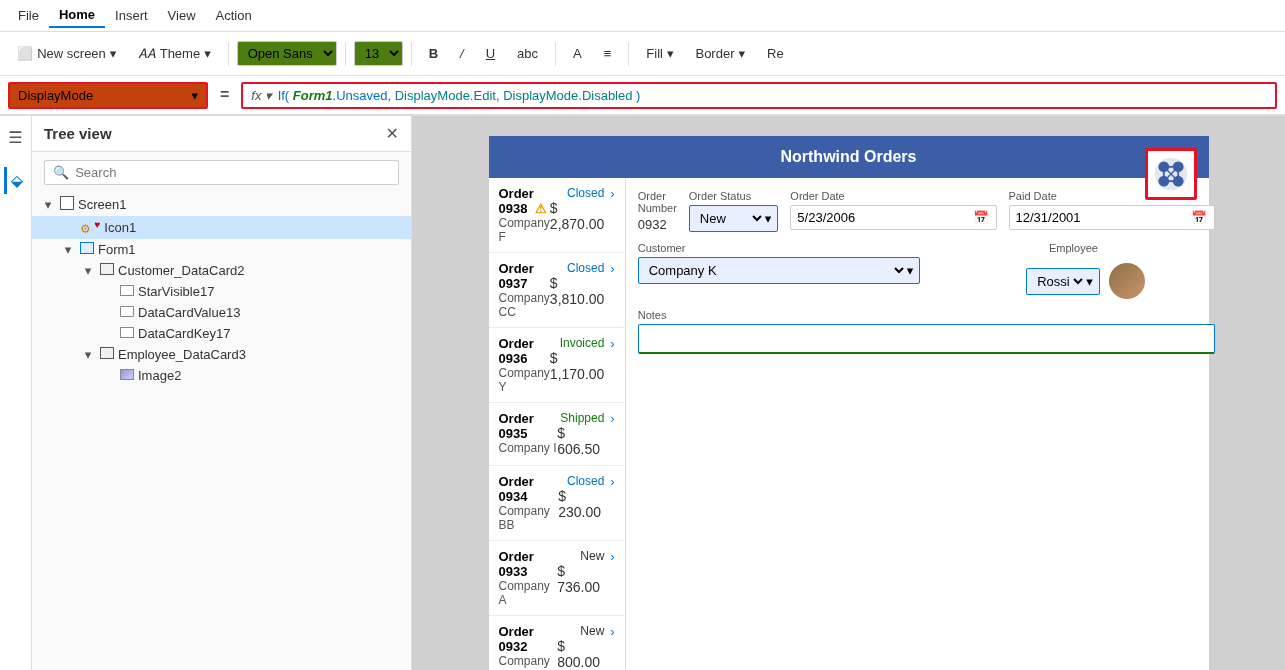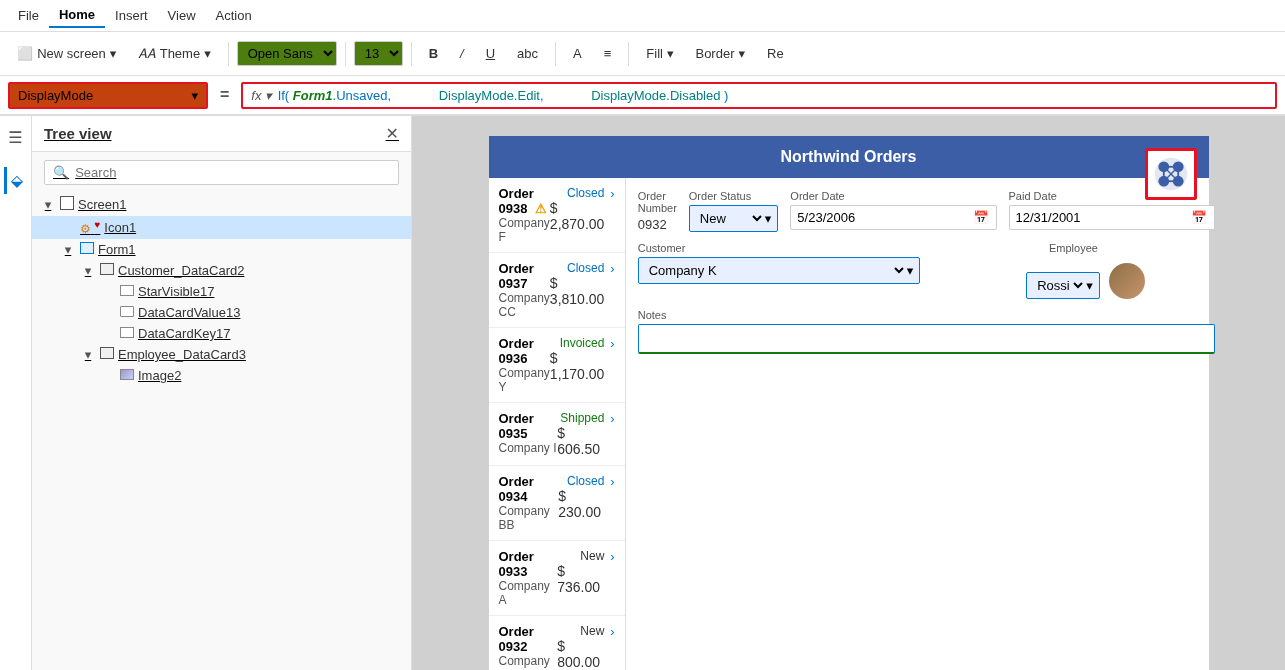--- a/index.html
+++ b/index.html
@@ -44,37 +44,37 @@
     .formula-equals { font-size: 16px; color: #555; font-weight: bold; margin: 0 4px; }
     .formula-input-container {
       flex: 1; border: 2px solid #e81123; padding: 4px 8px;
       background: white; border-radius: 2px; font-size: 13px;
       display: flex; align-items: center;
     }
     .formula-fx { color: #555; font-style: italic; margin-right: 6px; cursor: pointer; }
     .formula-text { font-size: 13px; color: #333; }
     .formula-text .kw-blue { color: #0070c0; }
     .formula-text .kw-green { color: #107c10; font-style: italic; font-weight: bold; }
-    .formula-text .kw-teal { color: #008080; margin-left: 44px; }
+    .formula-text .kw-teal { color: #008080; }
 
     
     .main-layout { display: flex; height: calc(670px - 32px - 44px - 40px); }
 
     
     .sidebar-toggle {
       width: 32px; background: white; border-right: 1px solid #ddd;
       display: flex; flex-direction: column; align-items: center; padding: 8px 0; gap: 16px;
     }
     .sidebar-toggle-btn { cursor: pointer; color: #555; font-size: 16px; padding: 4px; }
     .sidebar-toggle-btn.active { color: #0078d4; border-left: 3px solid #0078d4; }
 
     
     .tree-panel {
       width: 380px; background: #f9f9f9; border-right: 1px solid #ddd;
-      display: flex; flex-direction: column; text-decoration: underline;
+      display: flex; flex-direction: column;
     }
     .tree-header {
       display: flex; align-items: center; justify-content: space-between;
       padding: 8px 12px; background: white; border-bottom: 1px solid #ddd;
     }
     .tree-title { font-size: 15px; font-weight: 600; color: #333; }
     .tree-close-btn { cursor: pointer; color: #555; font-size: 16px; }
     .search-box {
       display: flex; align-items: center; margin: 8px 12px;
       border: 1px solid #ccc; background: white; border-radius: 2px; padding: 4px 8px;
@@ -491,21 +491,21 @@
               <span class="detail-label">Customer</span>
               <div class="detail-select-container">
                 <select style="background:transparent;border:none;outline:none;font-size:13px;flex:1;">
                   <option>Company K</option>
                 </select>
                 <span>▾</span>
               </div>
             </div>
             <div class="detail-field employee-field">
               <span class="detail-label">Employee</span>
-              <div style="display:flex;align-items:flex-end;gap:9px;padding-left:24px;">
+              <div style="display:flex;align-items:center;gap:9px;padding-left:24px;">
                 <div class="detail-select-container" style="flex:1;">
                   <select style="background:transparent;border:none;outline:none;font-size:13px;flex:1;">
                     <option>Rossi</option>
                   </select>
                   <span>▾</span>
                 </div>
                 <span class="avatar-img"></span>
               </div>
             </div>
           </div>

